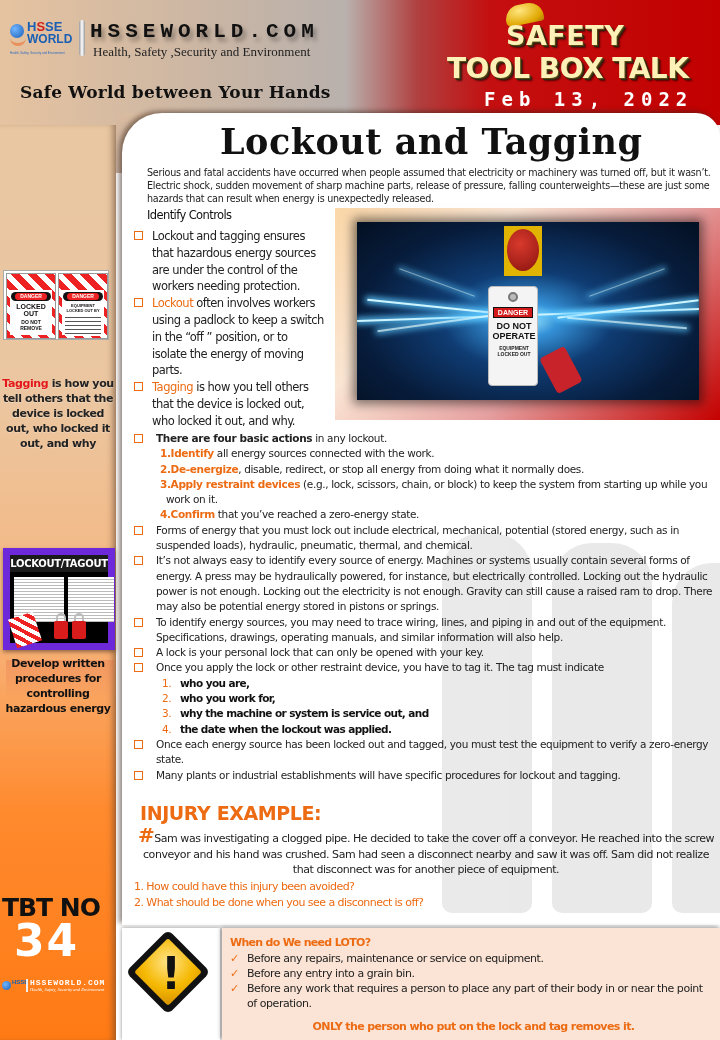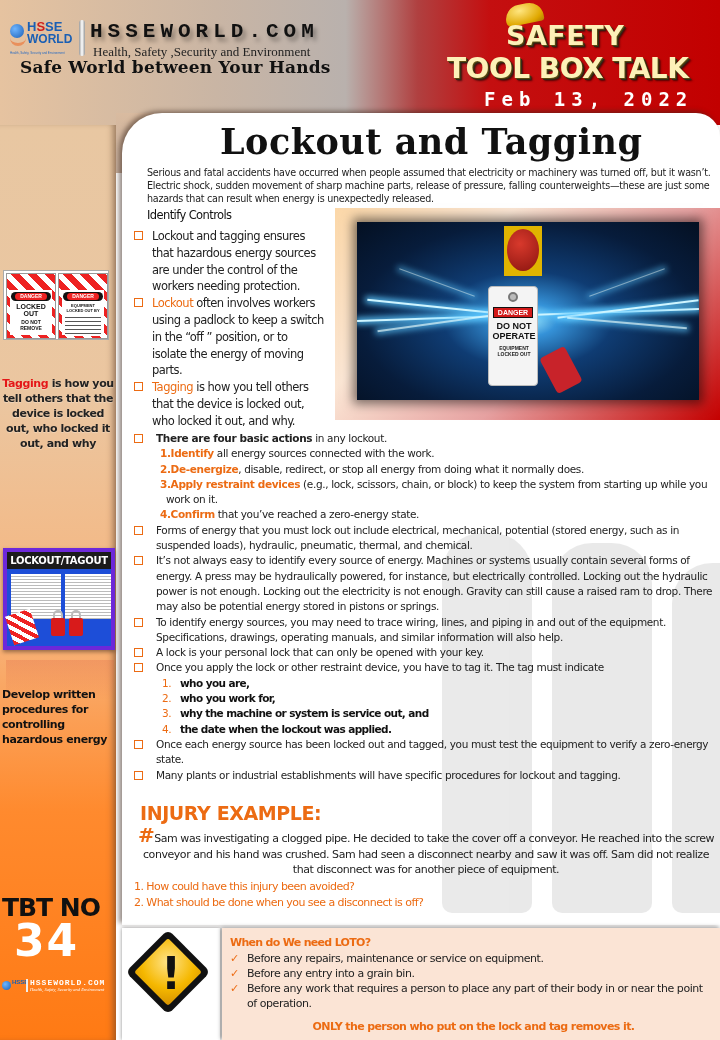--- a/index.html
+++ b/index.html
@@ -15,21 +15,21 @@
   .logo-globe { position:absolute; left:0; top:4px; width:14px; height:14px; border-radius:50%;
     background:radial-gradient(circle at 35% 35%,#6fb5ff,#1b5fb5); }
   .logo-hands { position:absolute; left:0; top:18px; width:16px; height:8px; border-bottom:3px solid #e9905c; border-radius:0 0 10px 10px; }
   .logo-hsse { position:absolute; left:17px; top:1px; font:bold 13px "Liberation Sans",sans-serif; color:#1a5fb4; line-height:12px; }
   .logo-hsse .red { color:#d0201c; }
   .logo-world { position:absolute; left:17px; top:13px; font:bold 12px "Liberation Sans",sans-serif; color:#1a5fb4; line-height:12px; }
   .logo-tag { position:absolute; left:0; top:31px; font-size:3px; color:#2a6bc0; white-space:nowrap; }
   .logo-bar { position:absolute; left:79px; top:20px; width:6px; height:36px; background:linear-gradient(90deg,#999,#fff,#999); border-radius:3px; }
   .site-name { position:absolute; left:90px; top:20px; font:bold 21px "Liberation Mono",monospace; letter-spacing:5px; color:#111; text-shadow:3px 4px 4px rgba(0,0,0,.35); }
   .site-sub { position:absolute; left:93px; top:44px; font:13px "Liberation Serif",serif; color:#222; }
-  .slogan { position:absolute; left:20px; top:57px; font:bold 17px "DejaVu Serif",serif; color:#111; letter-spacing:.2px; }
+  .slogan { position:absolute; left:20px; top:82px; font:bold 17px "DejaVu Serif",serif; color:#111; letter-spacing:.2px; }
 
   .hat { position:absolute; left:505px; top:4px; width:38px; height:20px; border-radius:22px 22px 4px 8px;
     background:radial-gradient(ellipse at 40% 30%,#ffe680,#e0a800 70%,#b07a00); transform:rotate(-12deg); }
   .tbt-title1 { position:absolute; left:506px; top:20px; font:bold 27px "DejaVu Sans",sans-serif; color:#fdf1b8;
     letter-spacing:.5px; text-shadow:1px 1px 0 #5a4a10,2px 2px 0 #2e2a18,3px 3px 2px rgba(0,0,0,.6); }
   .tbt-title2 { position:absolute; left:447px; top:52px; font:bold 28px "DejaVu Sans",sans-serif; color:#fdf1b8;
     letter-spacing:-.5px; text-shadow:1px 1px 0 #5a4a10,2px 2px 0 #2e2a18,3px 3px 2px rgba(0,0,0,.6); }
   .tbt-date { position:absolute; left:484px; top:88px; font:bold 19px "DejaVu Sans Mono",monospace; color:#fff; letter-spacing:6px; }
 
   
@@ -51,32 +51,32 @@
     color:#fff; font:bold 5px "Liberation Sans",sans-serif; text-align:center; line-height:7px; }
   .tag-card .t1 { position:absolute; left:4px; right:4px; top:29px; font:bold 7px "Liberation Sans",sans-serif; text-align:center; line-height:7px; color:#111; }
   .tag-card .t2 { position:absolute; left:4px; right:4px; top:29px; font:bold 4px "Liberation Sans",sans-serif; text-align:center; color:#111; }
   .tag-card .lines { position:absolute; left:6px; right:6px; top:40px; height:22px;
     background:repeating-linear-gradient(180deg,#fff 0 3px,#555 3px 4px); }
 
   .side-caption1 { position:absolute; left:2px; top:376px; width:112px; text-align:center;
     font:bold 11px "DejaVu Sans",sans-serif; line-height:15px; color:#222; text-shadow:0 1px 1px rgba(255,255,255,.3); letter-spacing:-.4px; }
   .side-caption1 .red { color:#e41818; }
 
-  .loto-poster { position:absolute; left:3px; top:548px; width:112px; height:102px; background:#1d4ed8; border:4px solid #6d28d9;
+  .loto-poster { position:absolute; left:3px; top:548px; width:112px; height:102px; background:#000000; border:7px solid #6d28d9;
     box-shadow:0 2px 4px rgba(0,0,0,.4); }
   .loto-poster .bar { position:absolute; left:0; right:0; top:0; height:17px; background:#1b1b1b; color:#fff;
     font:bold 10px "DejaVu Sans",sans-serif; text-align:center; line-height:17px; letter-spacing:-.3px; }
   .loto-poster .txt { position:absolute; top:22px; height:45px;
     background:repeating-linear-gradient(180deg,#fff 0 2px,#bbb 2px 3px); }
   .loto-poster .lock { position:absolute; width:14px; height:18px; background:#d81b1b; border-radius:2px; }
   .loto-poster .shackle { position:absolute; width:10px; height:9px; border:2px solid #bbb; border-bottom:none; border-radius:6px 6px 0 0; }
   .loto-poster .ptag { position:absolute; left:2px; top:60px; width:26px; height:30px; background:repeating-linear-gradient(45deg,#e22 0 4px,#fff 4px 8px); transform:rotate(-18deg); }
   .reflection { position:absolute; left:6px; top:660px; width:108px; height:40px;
     background:linear-gradient(180deg,rgba(220,90,60,.25),rgba(255,180,120,0)); }
-  .side-caption2 { position:absolute; left:2px; top:687px; width:112px; text-align:left;
+  .side-caption2 { position:absolute; left:2px; top:656px; width:112px; text-align:center;
     font:bold 11px "DejaVu Sans",sans-serif; line-height:15px; color:#111; letter-spacing:-.4px; }
 
   .tbt-no { position:absolute; left:2px; top:893px; font:bold 25px "DejaVu Sans",sans-serif; color:#111; letter-spacing:-1px; }
   .tbt-num { position:absolute; left:14px; top:915px; font:bold 44px "DejaVu Sans",sans-serif; color:#fff; letter-spacing:2px; }
   .mini-logo { position:absolute; left:2px; top:978px; width:112px; height:18px; }
   .mini-logo .g { position:absolute; left:0; top:3px; width:9px; height:9px; border-radius:50%; background:radial-gradient(circle at 35% 35%,#6fb5ff,#1b5fb5); }
   .mini-logo .h { position:absolute; left:10px; top:1px; font:bold 6px "Liberation Sans",sans-serif; color:#1a5fb4; line-height:6px; }
   .mini-logo .b { position:absolute; left:24px; top:1px; width:2px; height:13px; background:#eee; }
   .mini-logo .n { position:absolute; left:28px; top:0; font:bold 8px "Liberation Mono",monospace; color:#fff; letter-spacing:1px; }
   .mini-logo .s { position:absolute; left:28px; top:9px; font:italic 4.5px "Liberation Serif",serif; color:#fff; white-space:nowrap; }

